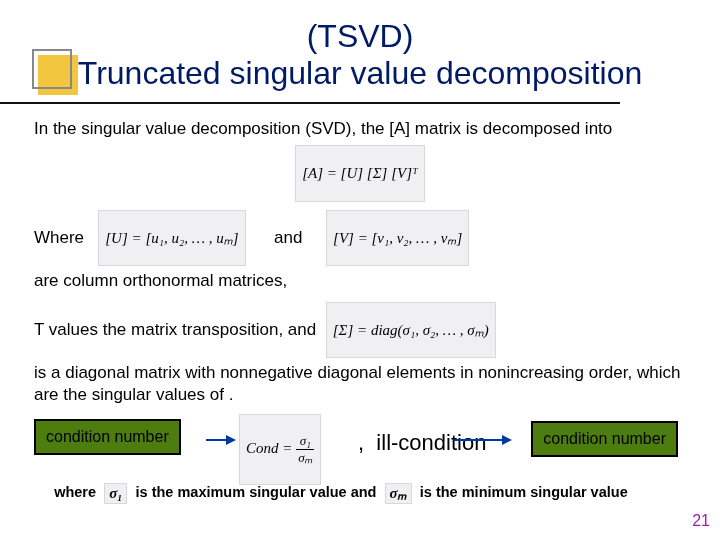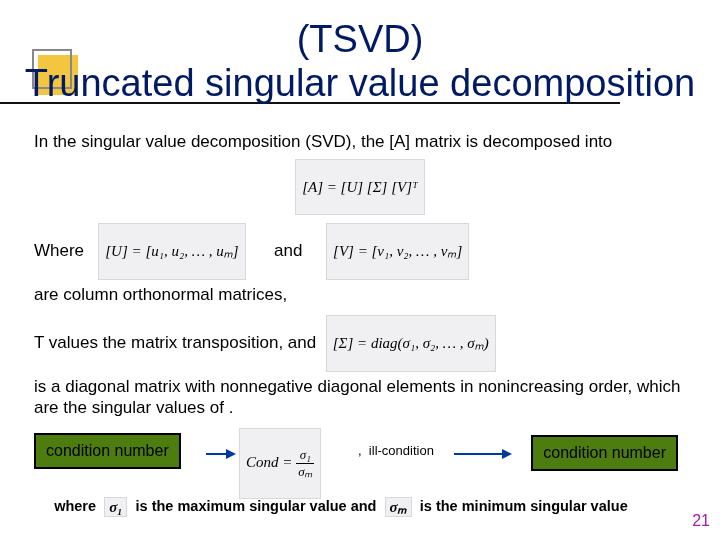--- a/index.html
+++ b/index.html
@@ -12,21 +12,21 @@
     color: #000;
     position: relative;
     overflow: hidden;
   }
   .title-wrap {
     position: relative;
     padding-top: 18px;
   }
   .title {
     text-align: center;
-    font-size: 38px;
+    font-size: 32px;
     line-height: 1.15;
     color: #001a66;
     position: relative;
     z-index: 2;
   }
   .bullet-sq {
     position: absolute;
     left: 38px;
     top: 55px;
     width: 40px;
@@ -80,21 +80,21 @@
     border: 2px solid #000;
     padding: 6px 10px;
     font-size: 16px;
     background: #4d7c0f;
   }
   .cond-left { left: 0; top: 2px; }
   .ill-text {
     position: absolute;
     left: 324px;
     top: 12px;
-    font-size: 13px;
+    font-size: 22px;
   }
   .cond-right { right: 8px; top: 4px; }
   .arrow {
     position: absolute;
     height: 0;
     border-top: 2px solid #003a9e;
   }
   .arrow::after {
     content: "";
     position: absolute;

